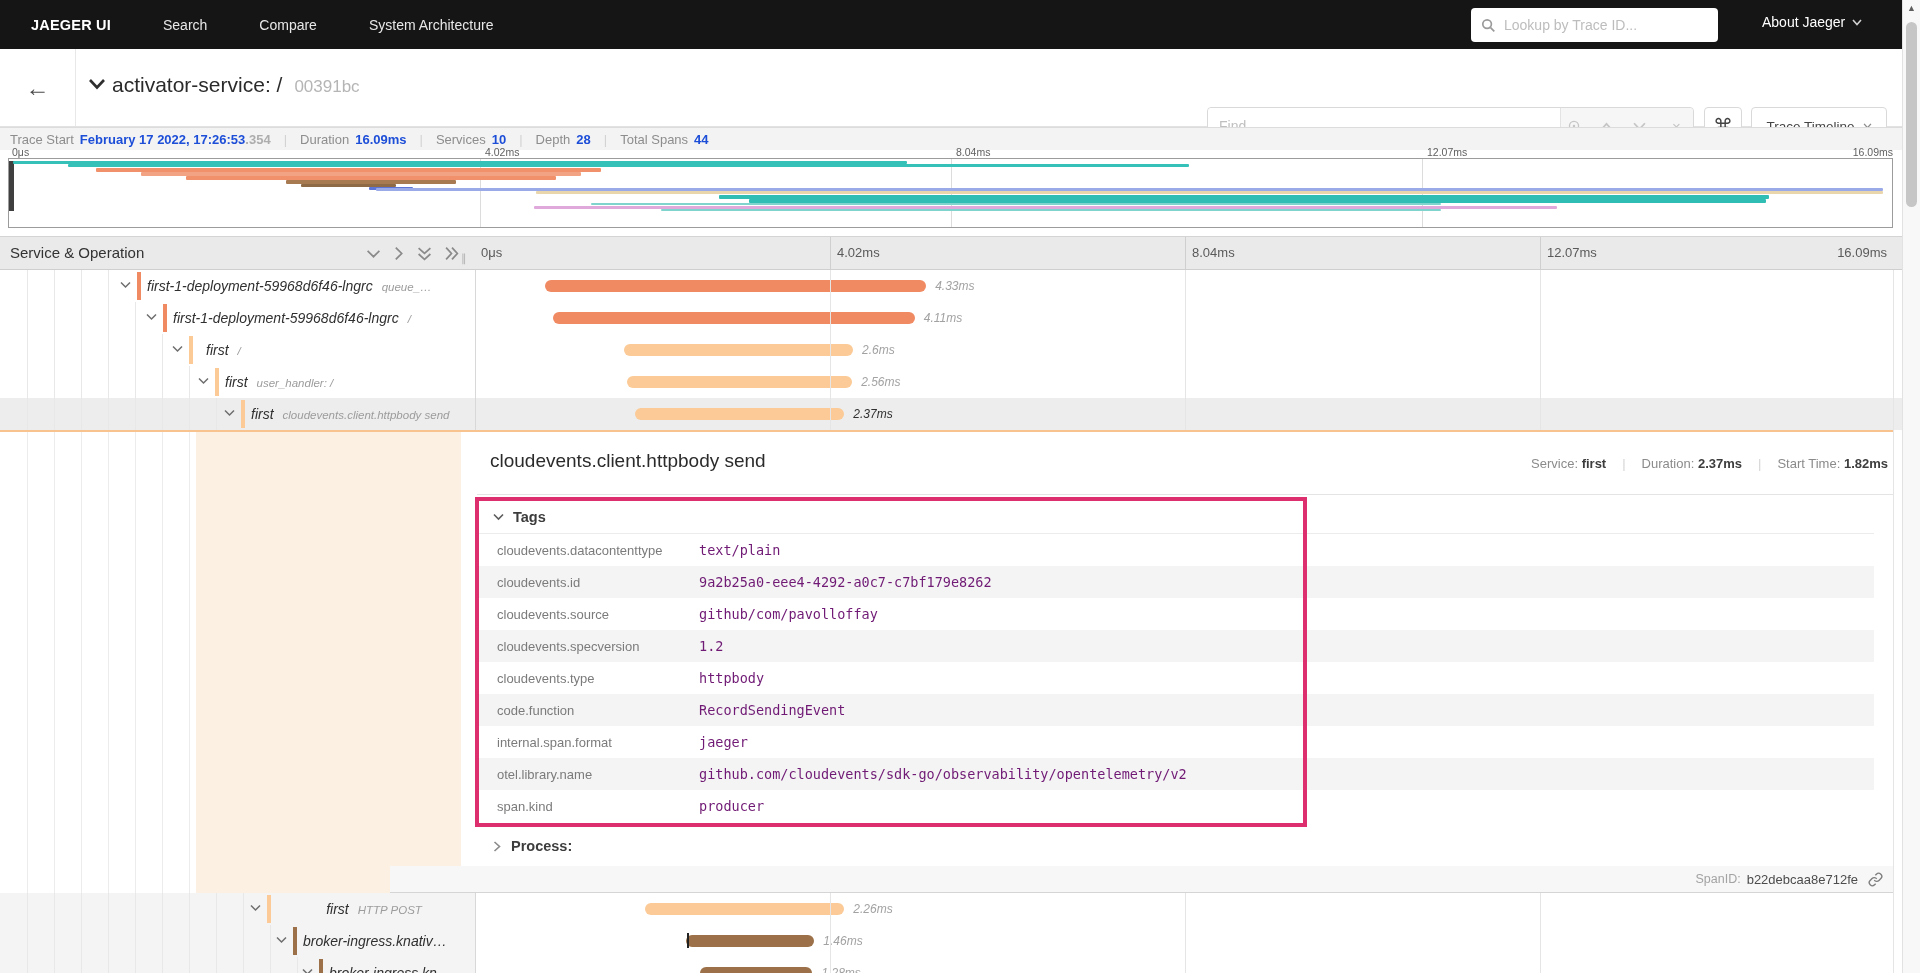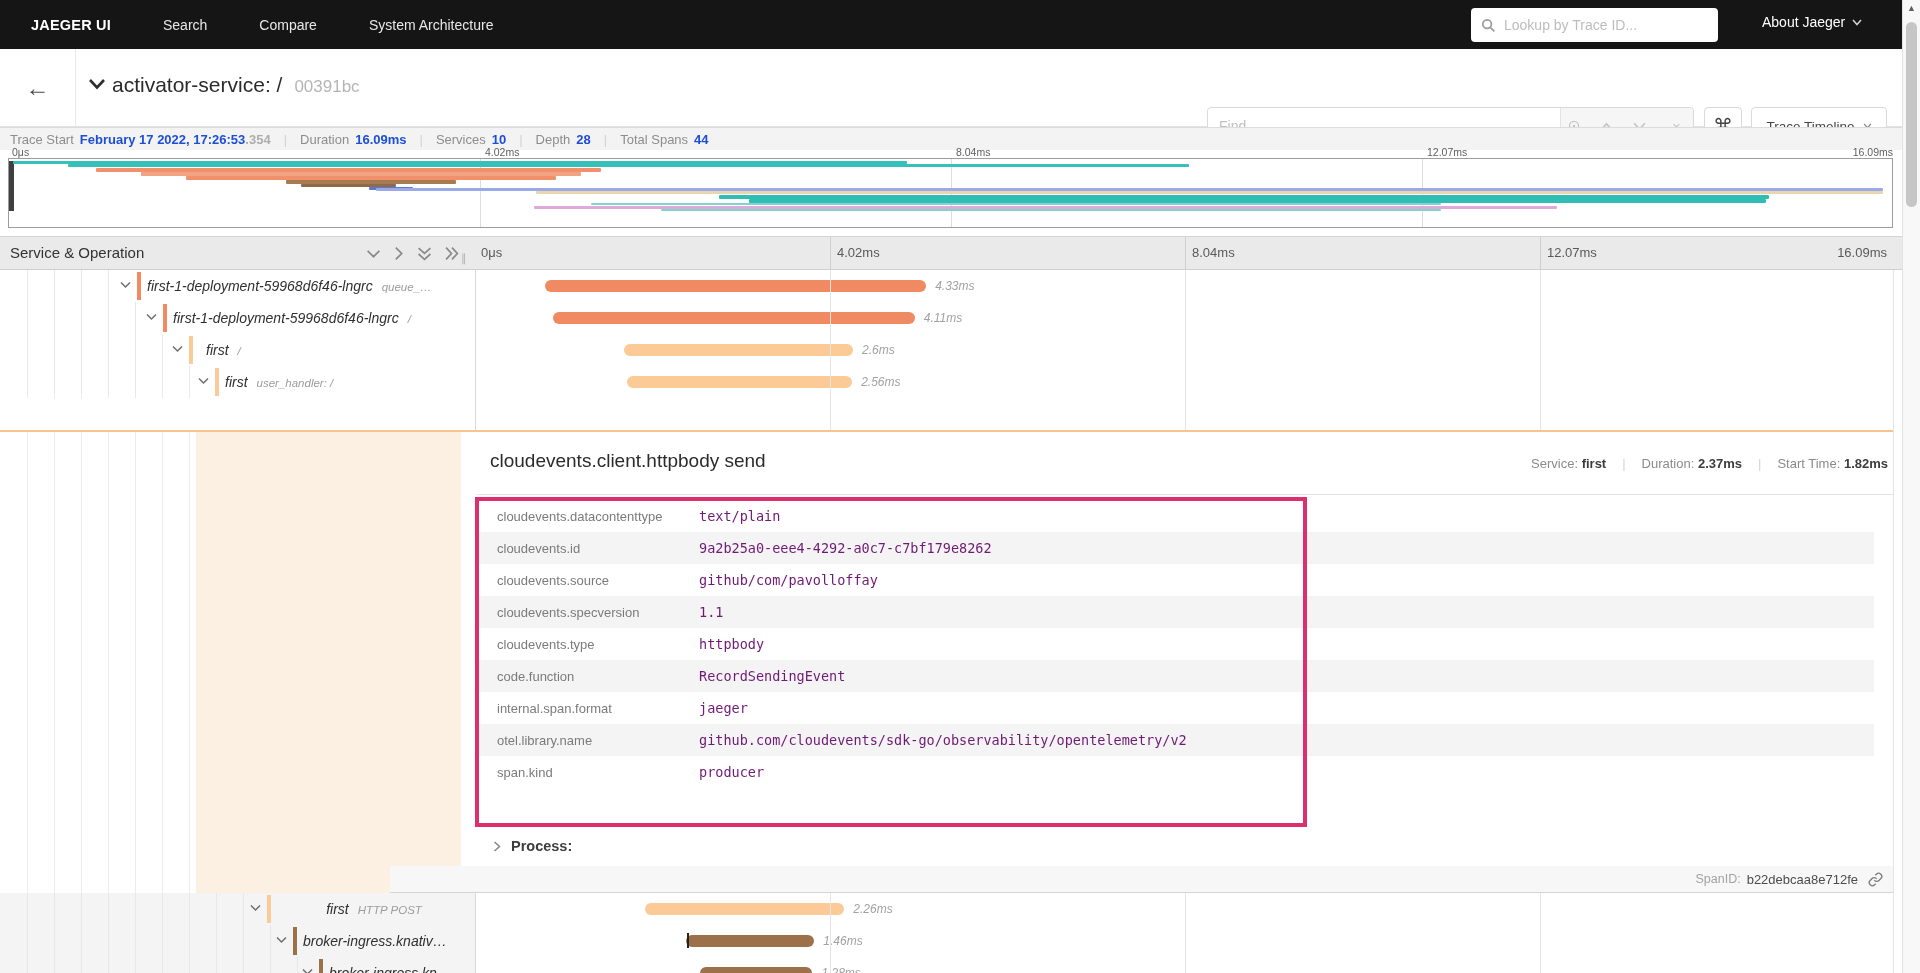--- a/index.html
+++ b/index.html
@@ -326,54 +326,76 @@
             <svg width="11" height="8" viewBox="0 0 11 8" fill="none" stroke="#6e6e6e" stroke-width="1.5">
               <path d="M1 1.5 L5.5 6 L10 1.5"></path>
             </svg>
           </span>
           <span class="cbar abs" style="left:215px;background:#fbca96"></span>
           <span class="names abs" style="left:225px"><span class="svcname">first</span><span class="opname">user_handler: /</span></span>
         </div>
         <div class="bar abs" style="left:626.6px;width:225.6px;background:#fbca96"></div>
         <span class="durlabel abs " style="left:861.2px">2.56ms</span>
       </div>
+      <div class="row abs" style="top:128px;background:#ededed;">
+        <div class="row-left">
+          <div class="guides abs" style="width:224px"></div>
+          <span class="chev abs" style="left:224px">
+            <svg width="11" height="8" viewBox="0 0 11 8" fill="none" stroke="#6e6e6e" stroke-width="1.5">
+              <path d="M1 1.5 L5.5 6 L10 1.5"></path>
+            </svg>
+          </span>
+          <span class="cbar abs" style="left:241px;background:#fbca96"></span>
+          <span class="names abs" style="left:251px"><span class="svcname">first</span><span class="opname">cloudevents.client.httpbody send</span></span>
+        </div>
+        <div class="bar abs" style="left:635.4px;width:208.9px;background:#fbca96"></div>
+        <span class="durlabel abs sel" style="left:853.3px">2.37ms</span>
+      </div>
     </div>
 
   <div class="detail abs">
     <div class="d-guides abs"></div>
     <div class="peach abs"></div>
     <div class="detail-topline abs"></div>
     <div class="rightedge abs" style="height:463px"></div>
     <div class="d-title abs">cloudevents.client.httpbody send</div>
     <div class="d-meta abs" id="detailmeta">
         <span>Service: <b>first</b></span>
         <span class="msep">|</span>
         <span>Duration: <b>2.37ms</b></span>
         <span class="msep">|</span>
         <span>Start Time: <b>1.82ms</b></span>
       </div>
     <div class="d-divider abs"></div>
 
     <div class="tagsbox abs">
+      <div class="tagshead">
+        <span>
+            <svg width="11" height="8" viewBox="0 0 11 8" fill="none" stroke="#5c5c5c" stroke-width="1.6">
+              <path d="M1 1.5 L5.5 6 L10 1.5"></path>
+            </svg>
+          </span>
+        <span class="tlab">Tags</span>
+      </div>
       <div id="tagrows">
           <div class="tagrow">
             <span class="tagkey">cloudevents.datacontenttype</span>
             <span class="tagval">text/plain</span>
           </div>
           <div class="tagrow alt">
             <span class="tagkey">cloudevents.id</span>
             <span class="tagval">9a2b25a0-eee4-4292-a0c7-c7bf179e8262</span>
           </div>
           <div class="tagrow">
             <span class="tagkey">cloudevents.source</span>
             <span class="tagval">github/com/pavolloffay</span>
           </div>
           <div class="tagrow alt">
             <span class="tagkey">cloudevents.specversion</span>
-            <span class="tagval">1.1</span>
+            <span class="tagval">1.2</span>
           </div>
           <div class="tagrow">
             <span class="tagkey">cloudevents.type</span>
             <span class="tagval">httpbody</span>
           </div>
           <div class="tagrow alt">
             <span class="tagkey">code.function</span>
             <span class="tagval">RecordSendingEvent</span>
           </div>
           <div class="tagrow">

